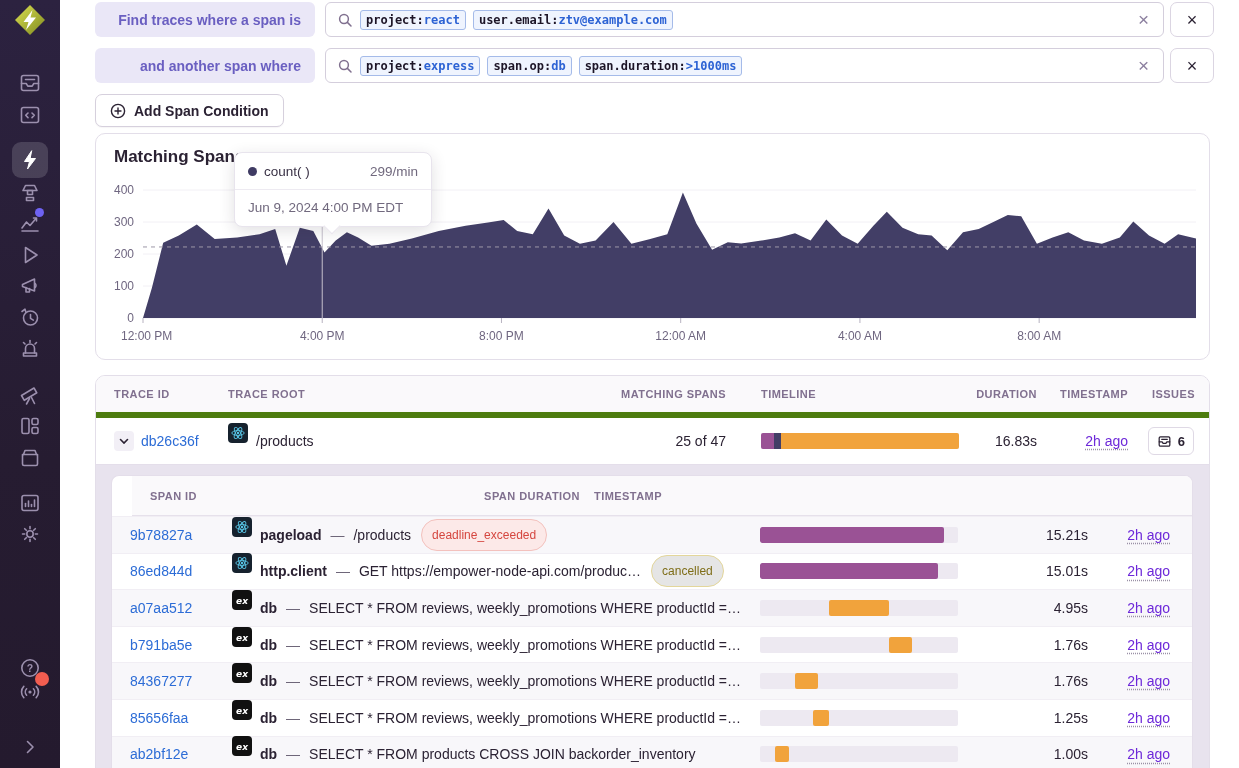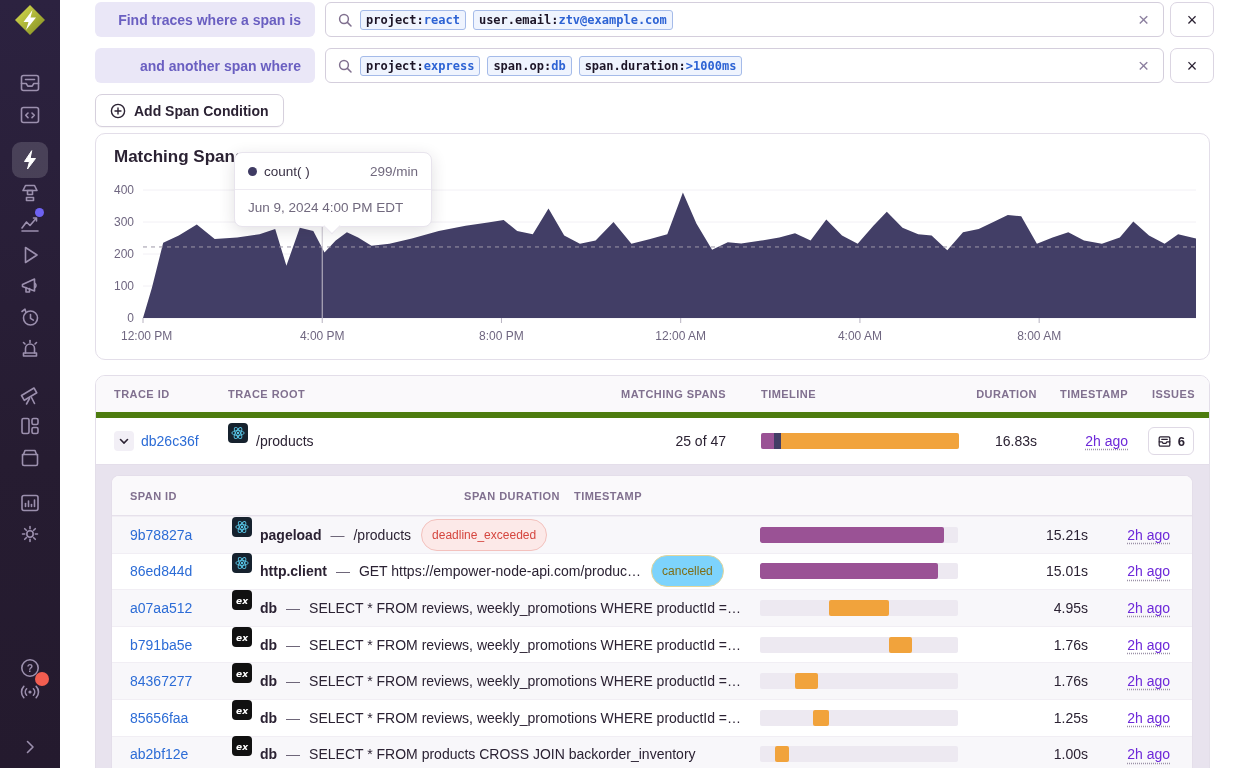--- a/index.html
+++ b/index.html
@@ -79,33 +79,33 @@
   .ts { color:#6d28d9; text-decoration:underline dotted #9A91A6; text-underline-offset:3px; }
   .issues-btn { display:inline-flex; align-items:center; gap:6px; height:28px; padding:0 8px;
     background:#fff; border:1px solid #DFD9E5; border-radius:6px; font-size:13px; font-weight:bold;
     color:#2B2233; cursor:pointer; }
 
   .expand-area { background:#E8E3EE; padding:10px 16px 20px 15px; border-top:1px solid #E4DEEA; }
   .sub-table { background:#fff; border:1px solid #E4DEEA; border-bottom:none; border-radius:8px 8px 0 0;
     overflow:hidden; }
   .s-head { display:flex; align-items:center; height:40px; background:#FAF9FB;
     border-bottom:1px solid #E6E1EB; font-size:11px; font-weight:bold; color:#80708F;
-    letter-spacing:0.45px; padding-left:18px; }
+    letter-spacing:0.45px; padding-left:18px;margin-left:20px; }
   .sc-id{width:102px;} .sc-desc{flex:1;} .sc-bar{width:198px;} .sc-dur{width:130px;text-align:right;}
   .sc-time{width:104px; text-align:right; padding-right:22px;}
   .s-row { display:flex; align-items:center; height:36.6px; padding-left:18px; font-size:14px;
     border-top:1px solid #F1EEF4; }
   .s-row:first-of-type { border-top:none; }
   .s-row:nth-of-type(even) { background:#F8F7FA; }
   .desc-cell { display:flex; align-items:center; min-width:0; white-space:nowrap; overflow:hidden; }
   .op { font-weight:bold; margin-right:9px; }
   .dash { color:#6E6679; margin-right:9px; }
   .badge { margin-left:10px; border-radius:20px; font-size:12px; padding:8px 10px; white-space:nowrap; }
   .badge-error { background:#FCE9E8; color:#D5463F; border:1px solid #F3C1BD; }
-  .badge-warn { background:#7dd3fc; color:#7E6D17; border:1px solid #E3D69B; }
+  .badge-warn { background:#e5e5e5; color:#7E6D17; border:1px solid #E3D69B; }
   .s-bar .fill { border-radius:2px; }
 </style>
 </head>
 <body>
 
 <aside class="sidebar">
   <div class="sb-item" style="top:2px">
     <svg width="36" height="36" viewBox="0 0 36 36">
       <defs>
           <linearGradient id="lg" x1="0" y1="0" x2="1" y2="1">

